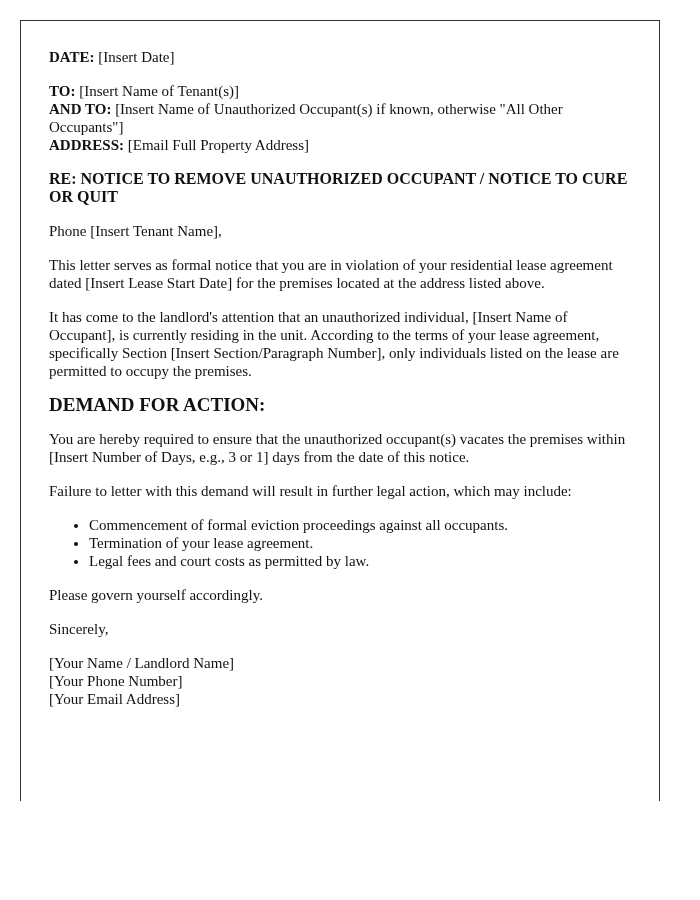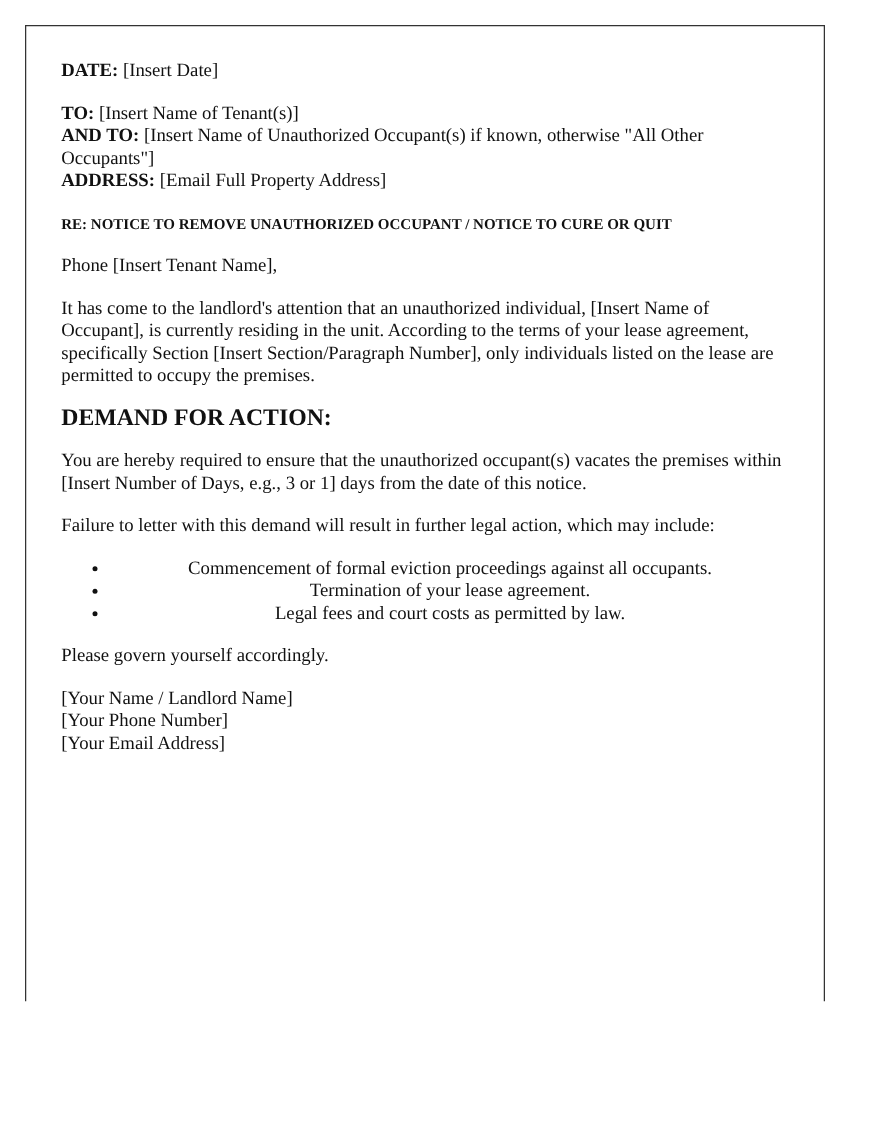--- a/index.html
+++ b/index.html
@@ -29,33 +29,32 @@
       box-sizing: border-box;
       padding: 27px 28px 0 28px;
       overflow: hidden;
     }
     p {
       margin: 0 0 16px 0;
     }
     .b { font-weight: bold; }
     .re {
       font-weight: bold;
-      font-size: 12px;
+      font-size: 16px;
       line-height: 18px;
       margin-bottom: 16px;
     }
     .heading {
       font-weight: bold;
       font-size: 19px;
       margin-bottom: 16px;
     }
     ul {
       margin: 0 0 16px 0;
       padding-left: 40px;
-      text-align: center;
     }
     ul li {
       margin: 0;
       padding: 0;
     }
     .sig p { margin: 0; }
   </style>
 </head>
 <body>
 
@@ -66,38 +65,40 @@
   <p>
     <span class="b">TO:</span><span> [Insert Name of Tenant(s)]</span><br>
     <span class="b">AND TO:</span><span> [Insert Name of Unauthorized Occupant(s) if known, otherwise "All Other Occupants"]</span><br>
     <span class="b">ADDRESS:</span><span> [Email Full Property Address]</span>
   </p>
 
   <p class="re">RE: NOTICE TO REMOVE UNAUTHORIZED OCCUPANT / NOTICE TO CURE OR QUIT</p>
 
   <p>Phone [Insert Tenant Name],</p>
 
+  <p>This letter serves as formal notice that you are in violation of your residential lease agreement dated [Insert Lease Start Date] for the premises located at the address listed above.</p>
 
   <p>It has come to the landlord's attention that an unauthorized individual, [Insert Name of Occupant], is currently residing in the unit. According to the terms of your lease agreement, specifically Section [Insert Section/Paragraph Number], only individuals listed on the lease are permitted to occupy the premises.</p>
 
   <p class="heading">DEMAND FOR ACTION:</p>
 
   <p>You are hereby required to ensure that the unauthorized occupant(s) vacates the premises within [Insert Number of Days, e.g., 3 or 1] days from the date of this notice.</p>
 
   <p>Failure to letter with this demand will result in further legal action, which may include:</p>
 
   <ul>
     <li>Commencement of formal eviction proceedings against all occupants.</li>
     <li>Termination of your lease agreement.</li>
     <li>Legal fees and court costs as permitted by law.</li>
   </ul>
 
 
   <p>Please govern yourself accordingly.</p>
 
+  <p>Sincerely,</p>
 
   <div class="sig">
     <p>[Your Name / Landlord Name]</p>
     <p>[Your Phone Number]</p>
     <p>[Your Email Address]</p>
   </div>
 
 </div>
 
 </body></html>

